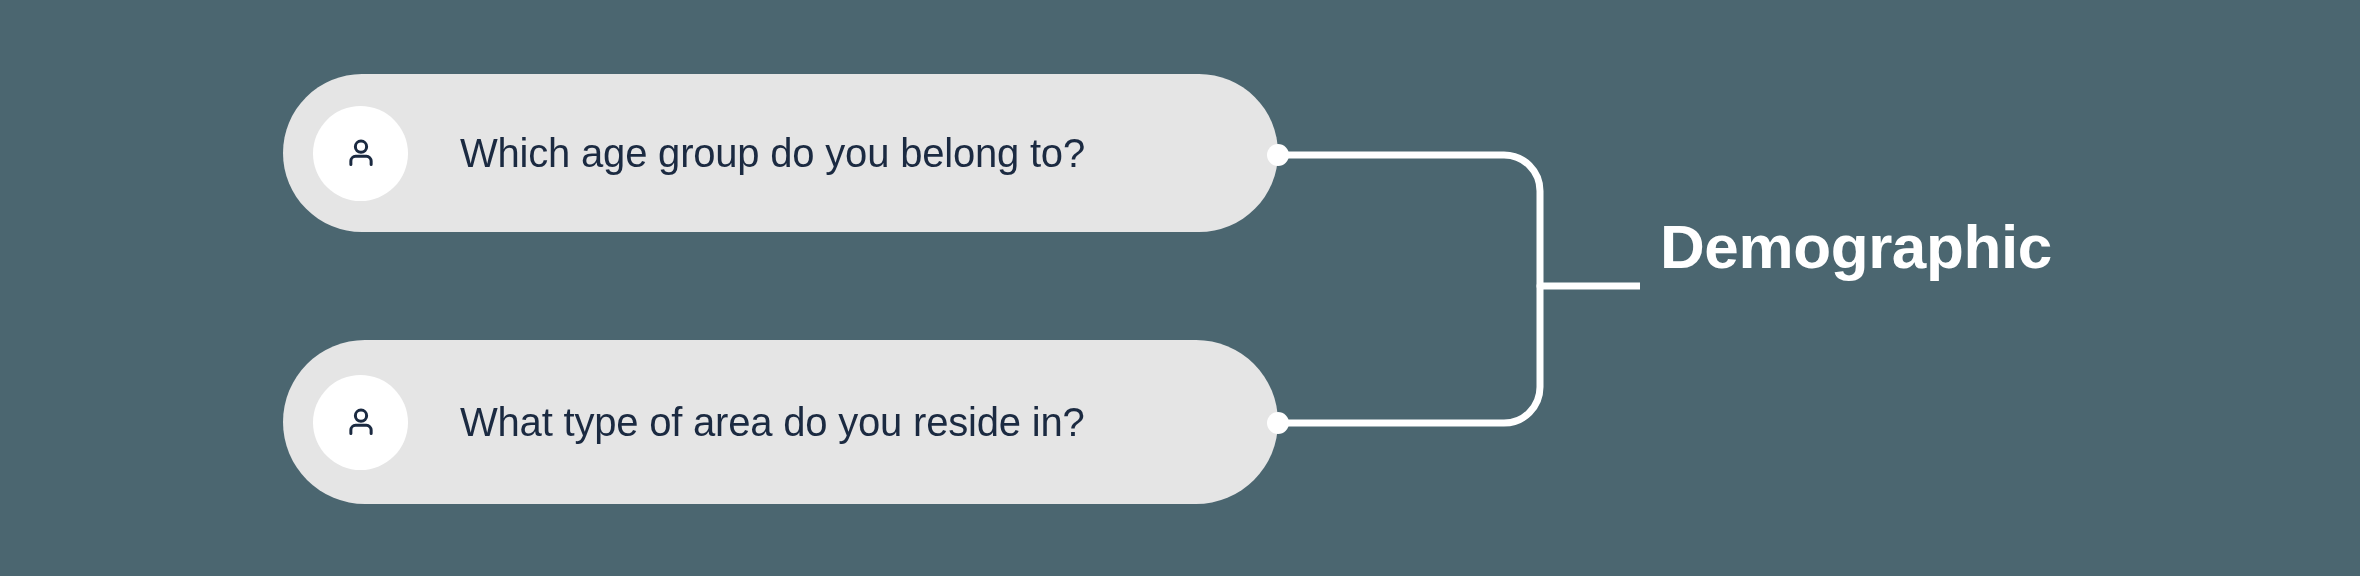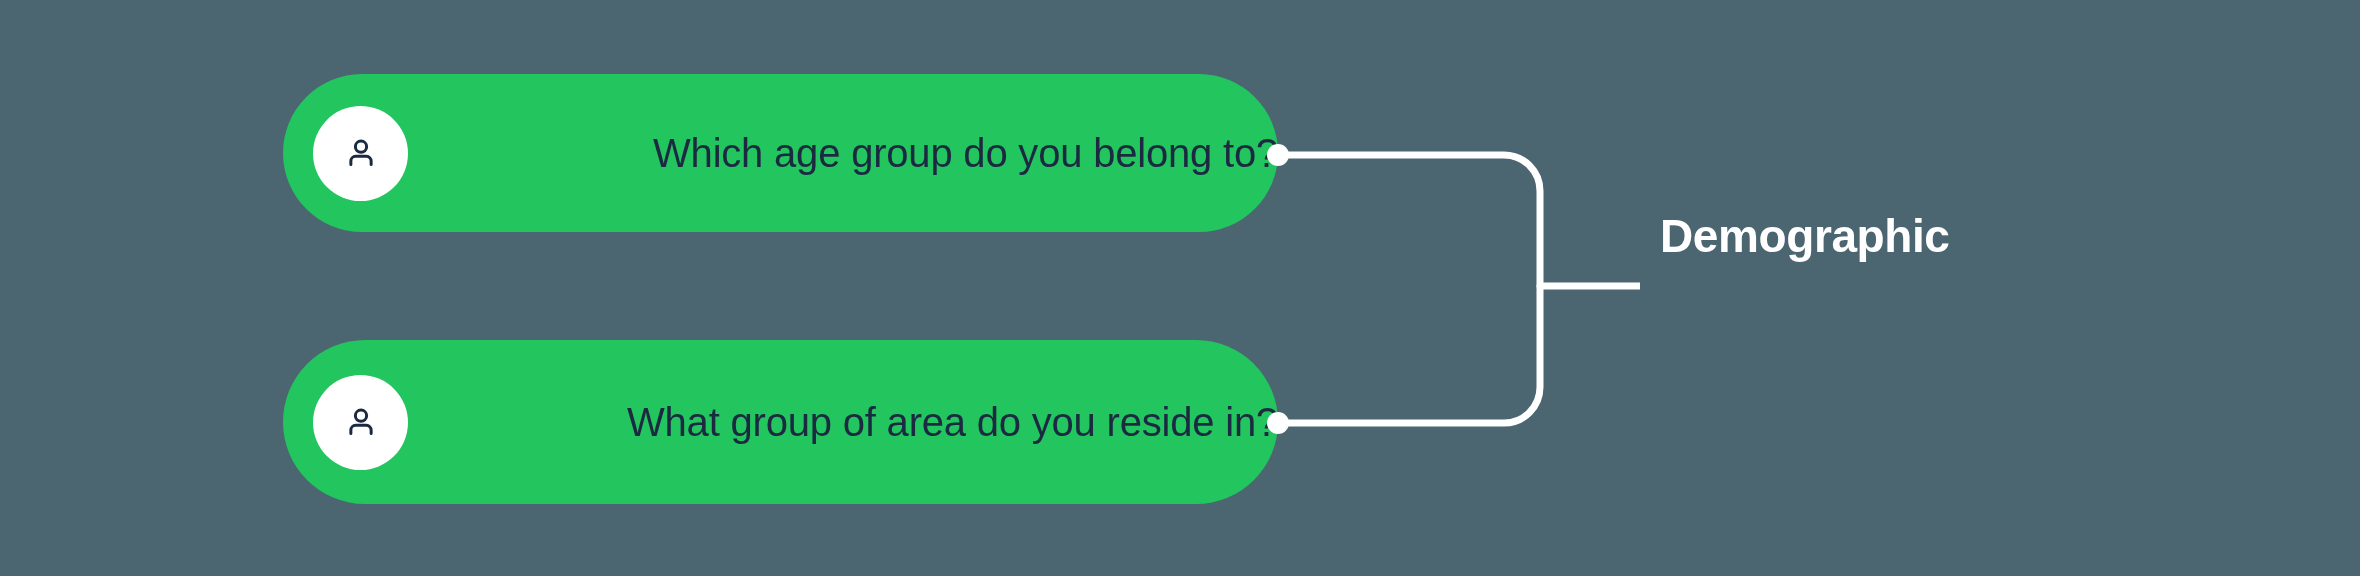--- a/index.html
+++ b/index.html
@@ -18,25 +18,24 @@
     height: 576px;
     background: #4B6670;
     overflow: hidden;
   }
 
   
   .pill {
     position: absolute;
     display: flex;
     align-items: center;
-    background: #22c55e;
+    background: #e5e5e5;
     border-radius: 999px;
     box-sizing: border-box;
     padding-left: 30px;
-    justify-content: space-between;
   }
   #pill-1 { left: 283px; top: 74px;  width: 995px; height: 158px; }
   #pill-2 { left: 283px; top: 340px; width: 995px; height: 164px; }
 
   .icon-circle {
     flex: 0 0 auto;
     width: 95px;
     height: 95px;
     border-radius: 50%;
     background: #FFFFFF;
@@ -66,21 +65,21 @@
     pointer-events: none;
   }
 
   
   #group-label {
     position: absolute;
     left: 1660px;
     top: 206px;
     width: 470px;
     color: #FFFFFF;
-    font-size: 46px;
+    font-size: 62px;
     font-weight: 700;
     line-height: 1.32;
     letter-spacing: -0.4px;
   }
   #group-label .line { display: block; white-space: nowrap; }
 </style>
 </head>
 <body>
 
 <div id="canvas">
@@ -95,21 +94,21 @@
     <div class="pill-label">Which age group do you belong to?</div>
   </div>
 
   <div class="pill" id="pill-2">
     <div class="icon-circle">
       <svg width="38" height="38" viewBox="0 0 24 24" fill="none" stroke="#1B2A41" stroke-width="1.9" stroke-linecap="round" stroke-linejoin="round">
         <circle cx="12" cy="8" r="3.55"></circle>
         <path d="M5.6 19.2v-2.1a3 3 0 0 1 3-3h6.8a3 3 0 0 1 3 3v2.1"></path>
       </svg>
     </div>
-    <div class="pill-label">What group of area do you reside in?</div>
+    <div class="pill-label">What type of area do you reside in?</div>
   </div>
 
   <svg id="bracket" viewBox="0 0 2360 576">
 
     <path d="M 1278 155 H 1504 a 36 36 0 0 1 36 36 V 286" fill="none" stroke="#FFFFFF" stroke-width="7" stroke-linecap="round"></path>
 
     <path d="M 1278 423 H 1504 a 36 36 0 0 0 36 -36 V 286" fill="none" stroke="#FFFFFF" stroke-width="7" stroke-linecap="round"></path>
 
     <path d="M 1540 286 H 1640" fill="none" stroke="#FFFFFF" stroke-width="7" stroke-linecap="butt"></path>
 

